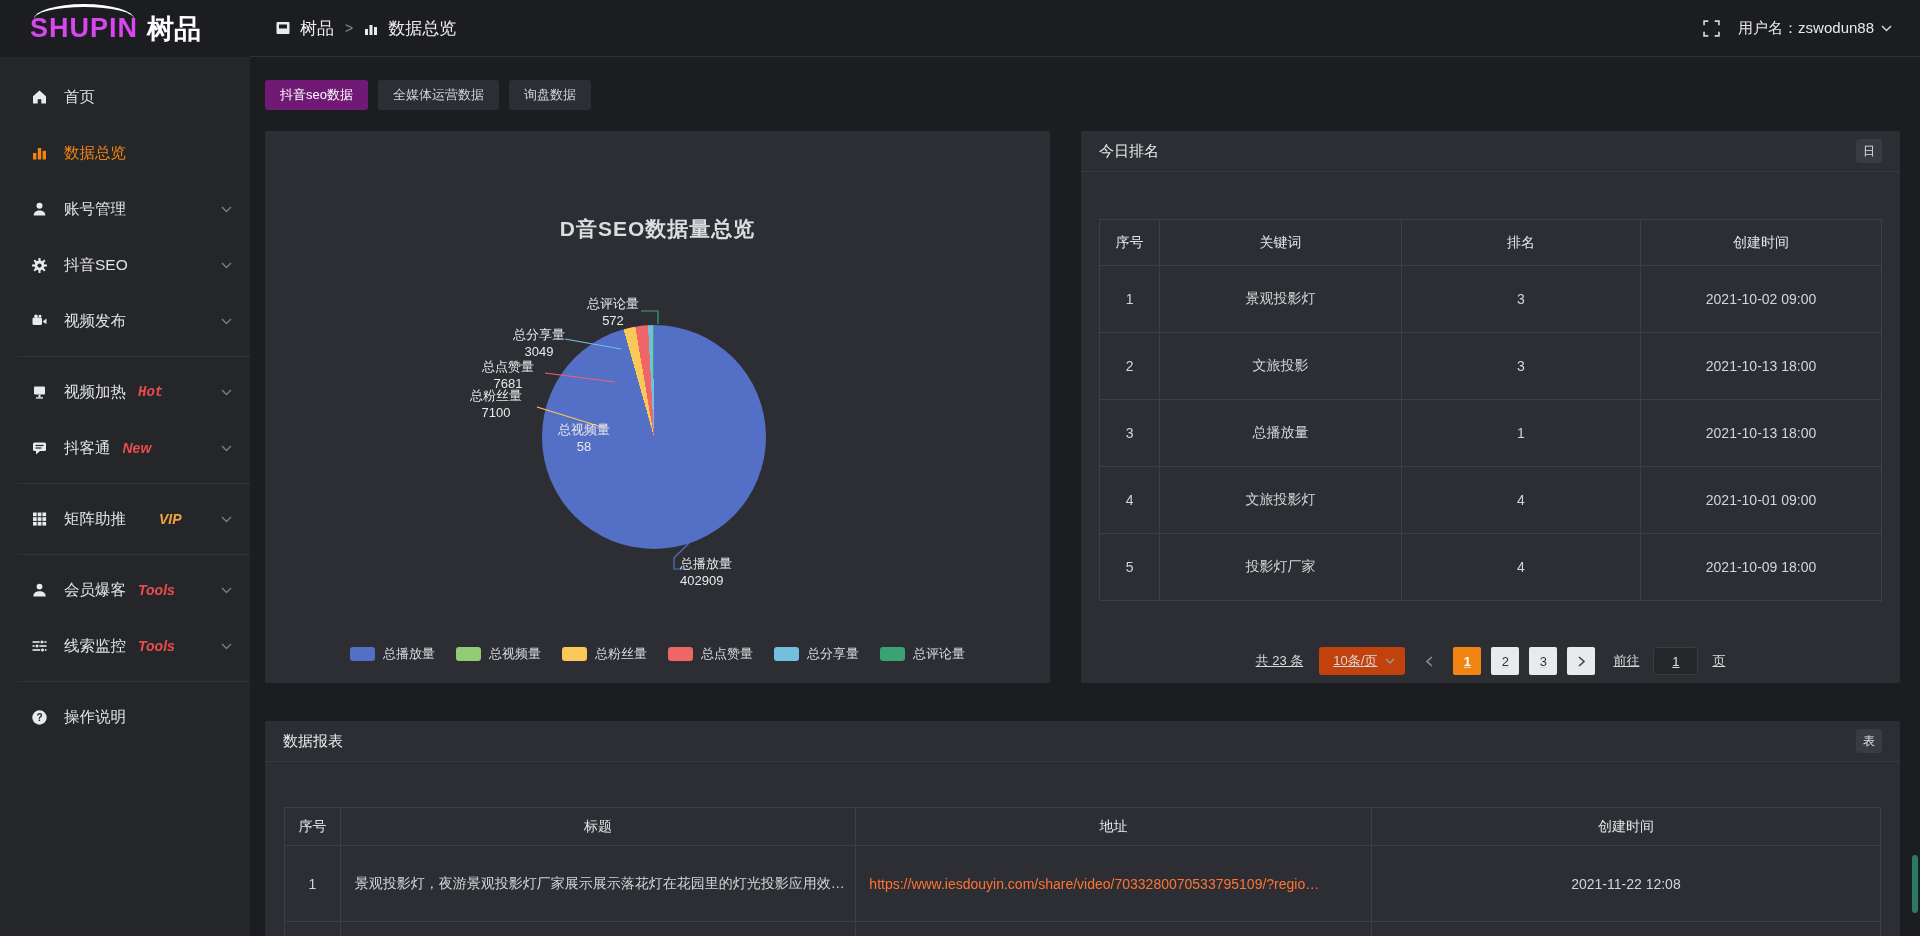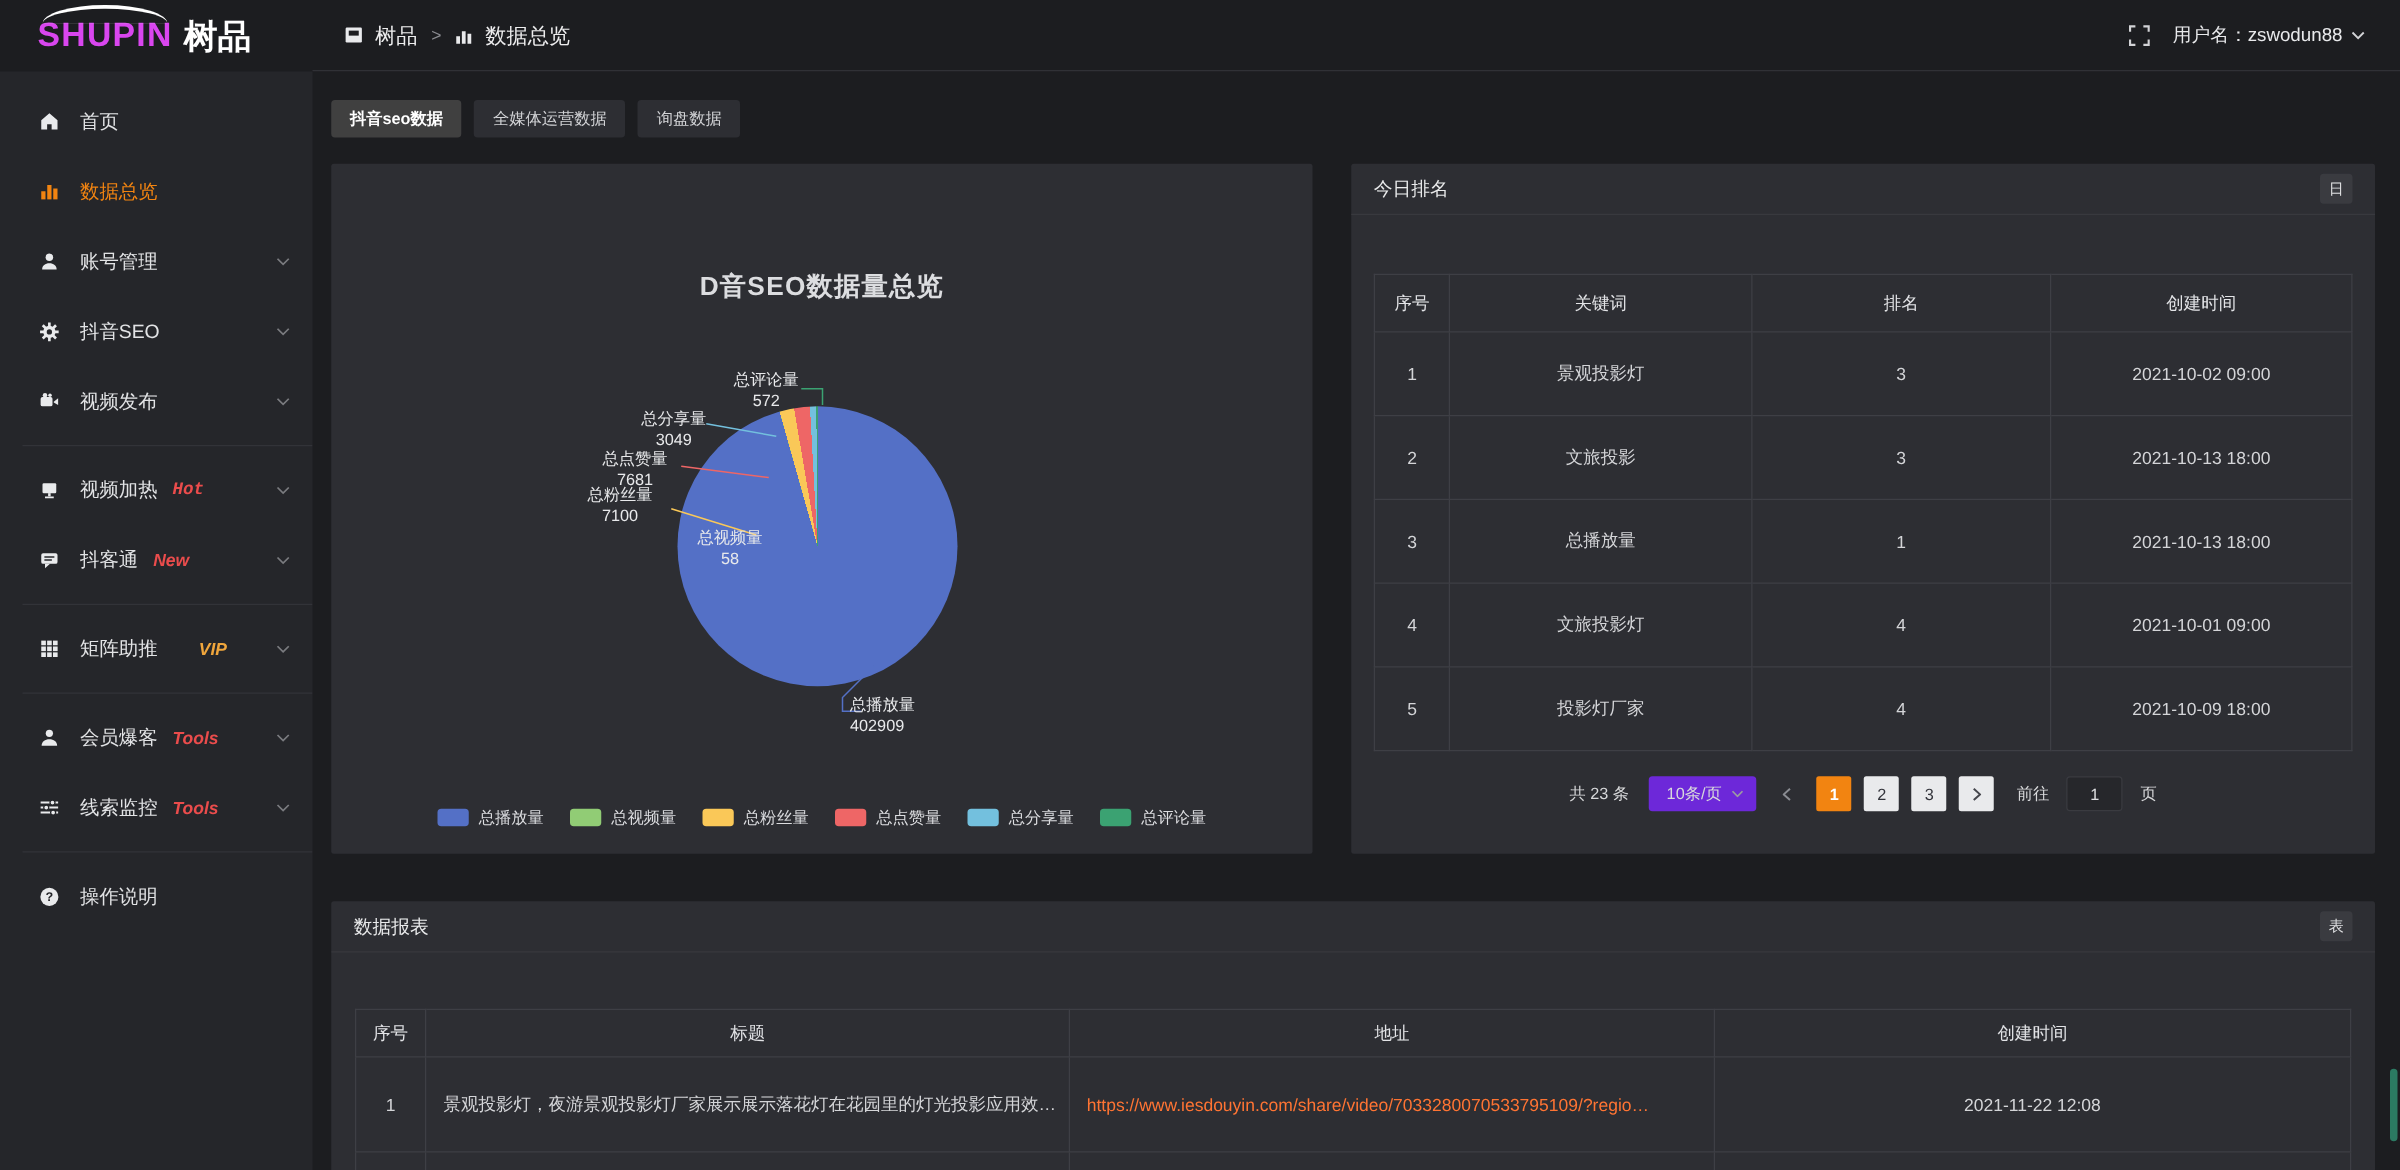--- a/index.html
+++ b/index.html
@@ -32,21 +32,21 @@
   .side-item .lbl { margin-left:15px; font-size:15.5px; color:#e2e3e5; }
   .side-item.active .lbl { color:#f28411; }
   .badge { margin-left:12px; font-size:14px; font-weight:bold; font-style:italic; }
   .side-item .chev { margin-left:auto; opacity:.75; }
   .side-divider { height:1px; background:#323338; margin:7px 0 7px 18px; }
 
   
   .tabs { display:flex; gap:10px; margin-top:23px; height:30px; }
   .tab-btn { height:30px; padding:0 15px; border:none; border-radius:3px; font-size:13px;
     background:#2d2e33; color:#d3d4d7; cursor:pointer; font-family:inherit; }
-  .tab-btn.active { background:#404040; color:#fff; font-weight:bold;text-align:center; }
+  .tab-btn.active { background:#701a75; color:#fff; font-weight:normal;text-align:center; }
 
   
   .row-top { display:flex; gap:31px; margin-top:21px; }
   .panel { background:#2d2e33; border-radius:2px; position:relative; }
   .panel-head { height:41px; display:flex; align-items:center; justify-content:space-between;
     padding:0 18px; border-bottom:1px solid #38393e; }
   .panel-title { font-size:15px; color:#eaebec; }
   .corner-btn { min-width:26px; height:24px; background:#3a3b40; color:#dfe0e2; border:none;
     border-radius:3px; font-size:12px; cursor:pointer; font-family:inherit; padding:0 6px; }
 
@@ -67,23 +67,23 @@
   .legend-item .lg-lbl { font-size:13px; color:#dcdde0; }
 
   
   table { border-collapse:collapse; table-layout:fixed; }
   .rank-table { width:calc(100% - 36px); margin:47px 18px 0; }
   .rank-table th, .rank-table td { border:1px solid #3e3f45; text-align:center; font-weight:normal;
     font-size:14px; overflow:hidden; white-space:nowrap; }
   .rank-table th { height:46px; color:#e3e4e7; }
   .rank-table td { height:67px; color:#d4d5d8; }
 
-  .pagination { margin-top:20px; display:flex; justify-content:center; align-items:center; gap:10px;
-    font-size:13px; color:#d8d9db; }
-  .page-size { display:flex; align-items:center; gap:8px; background:#6d28d9; border-radius:3px;
+  .pagination { margin-top:46px; display:flex; justify-content:center; align-items:center; gap:10px;
+    font-size:13px; color:#d8d9db;text-decoration:underline; }
+  .page-size { display:flex; align-items:center; gap:8px; background:#c2410c; border-radius:3px;
     height:28px; padding:0 10px 0 14px; margin-left:6px; cursor:pointer; }
   .page-arrow { width:28px; height:28px; display:flex; align-items:center; justify-content:center;
     border-radius:2px; cursor:pointer; background:transparent; border:none; }
   .page-arrow.light { background:#e9eaec; }
   .page-btn { width:28px; height:28px; border:none; border-radius:2px; background:#e9eaec;
     color:#32333a; font-size:13px; cursor:pointer; font-family:inherit; }
   .page-btn.active { background:#f28411; color:#fff; font-weight:bold; }
   .goto-input { width:45px; height:28px; background:#26272b; border:1px solid #3a3b40; border-radius:3px;
     color:#dfe0e2; text-align:center; font-size:13px; font-family:inherit; margin:0 4px; }
 

